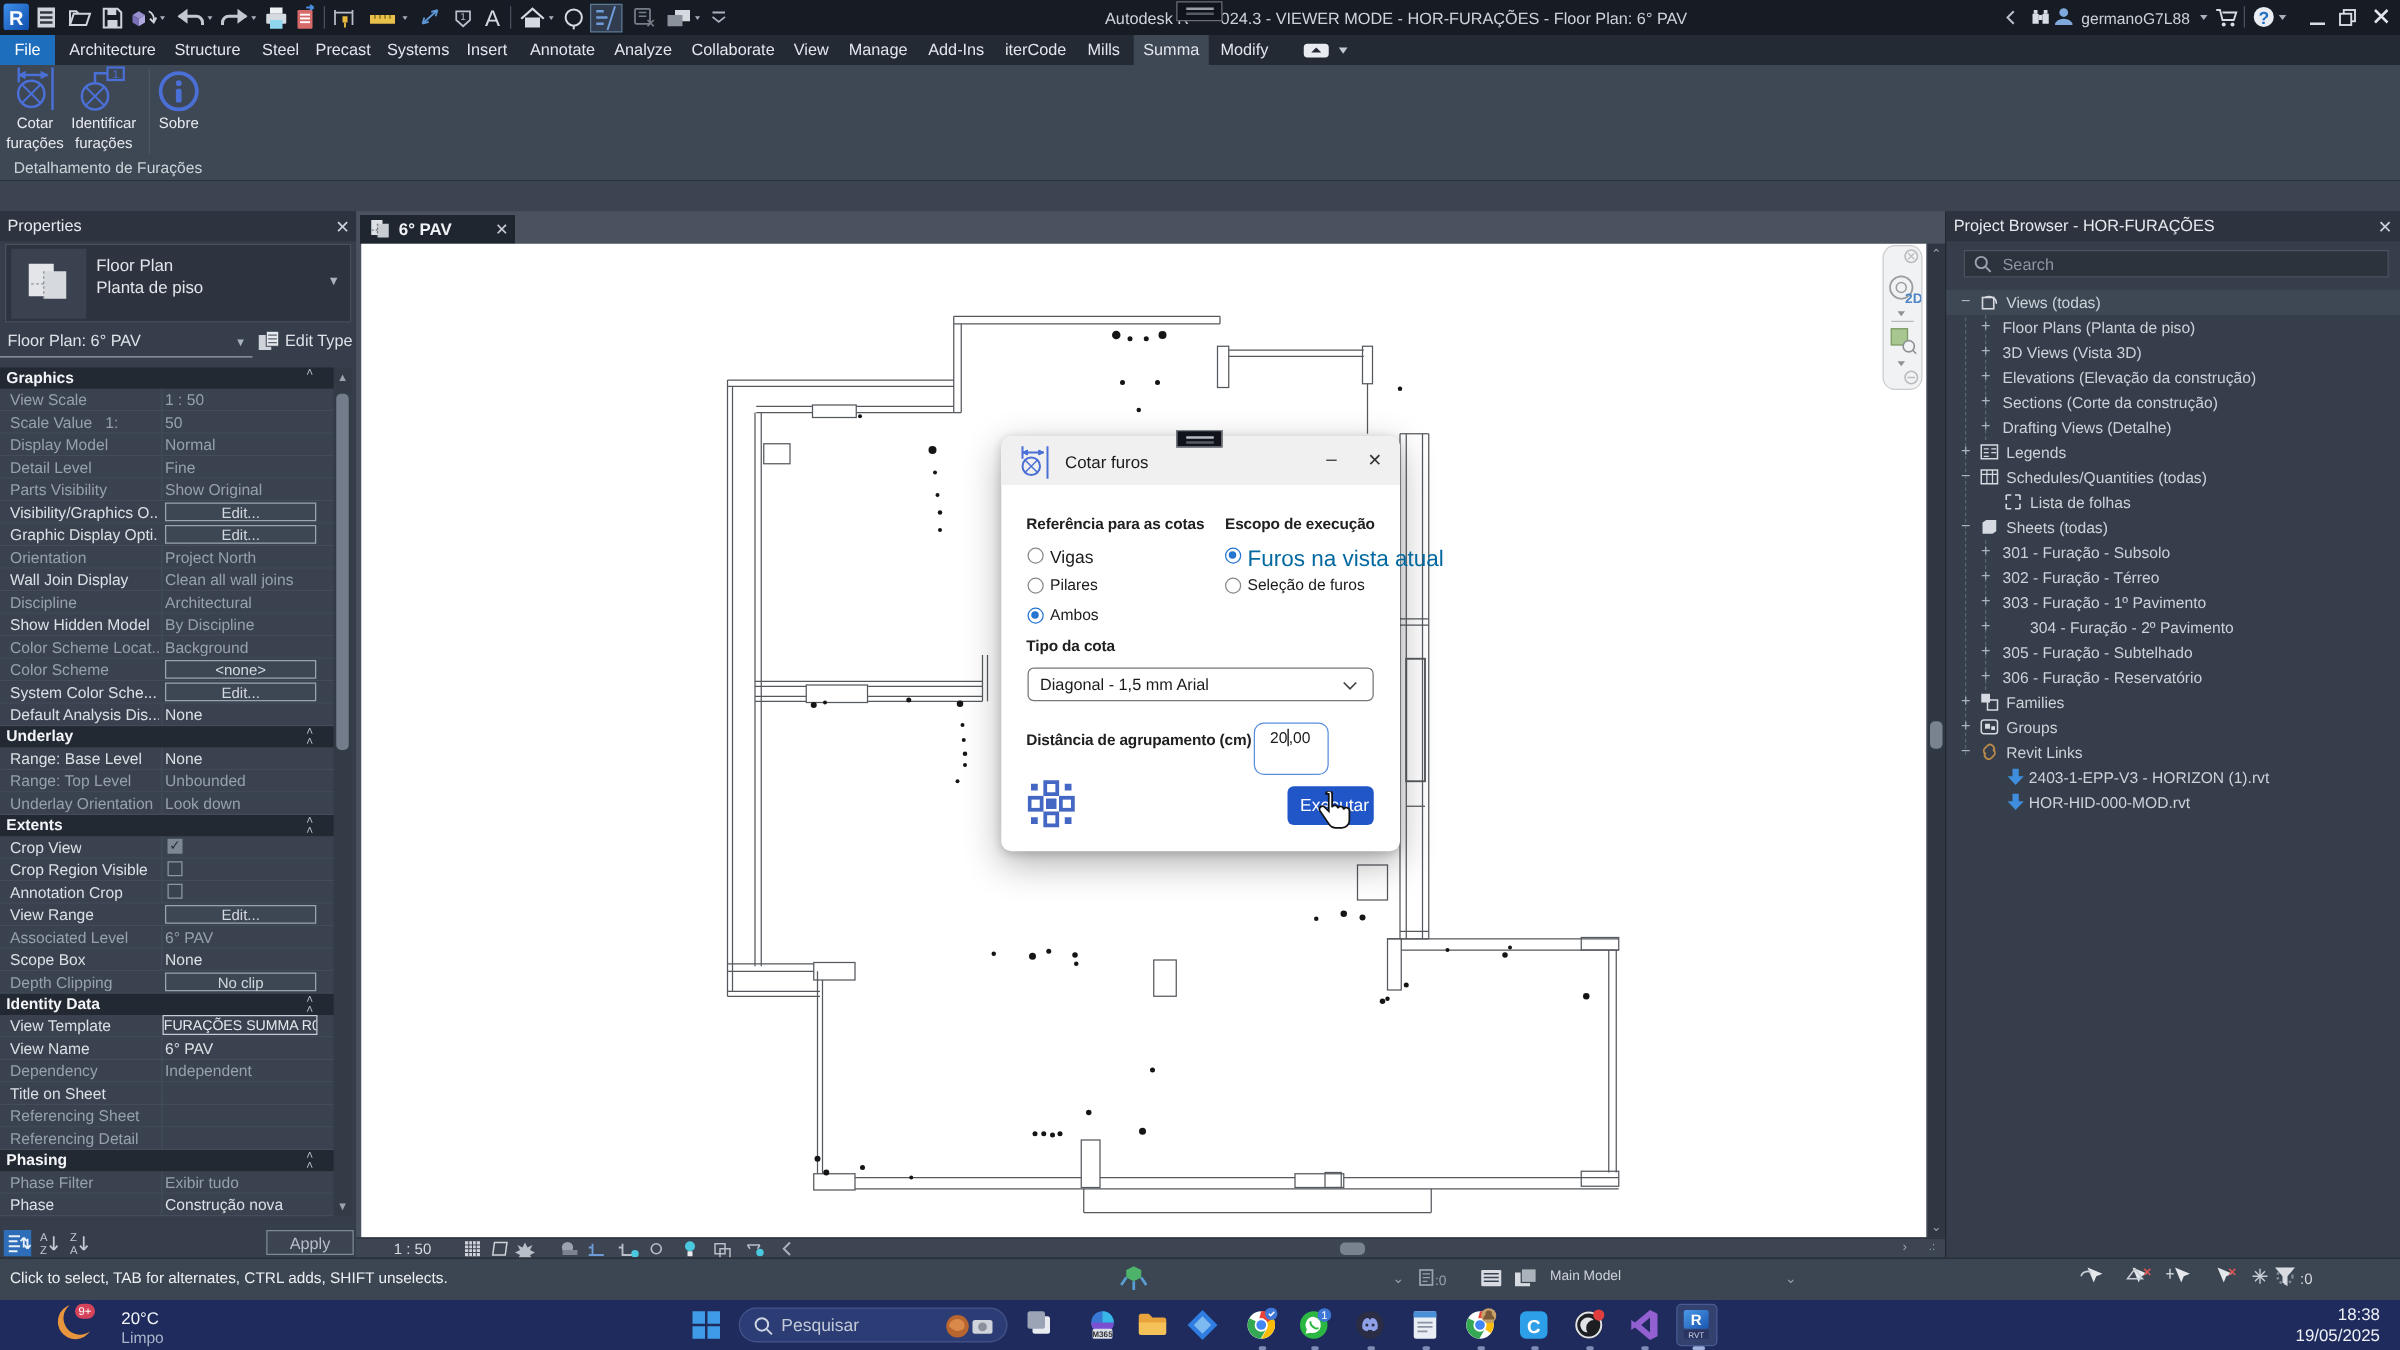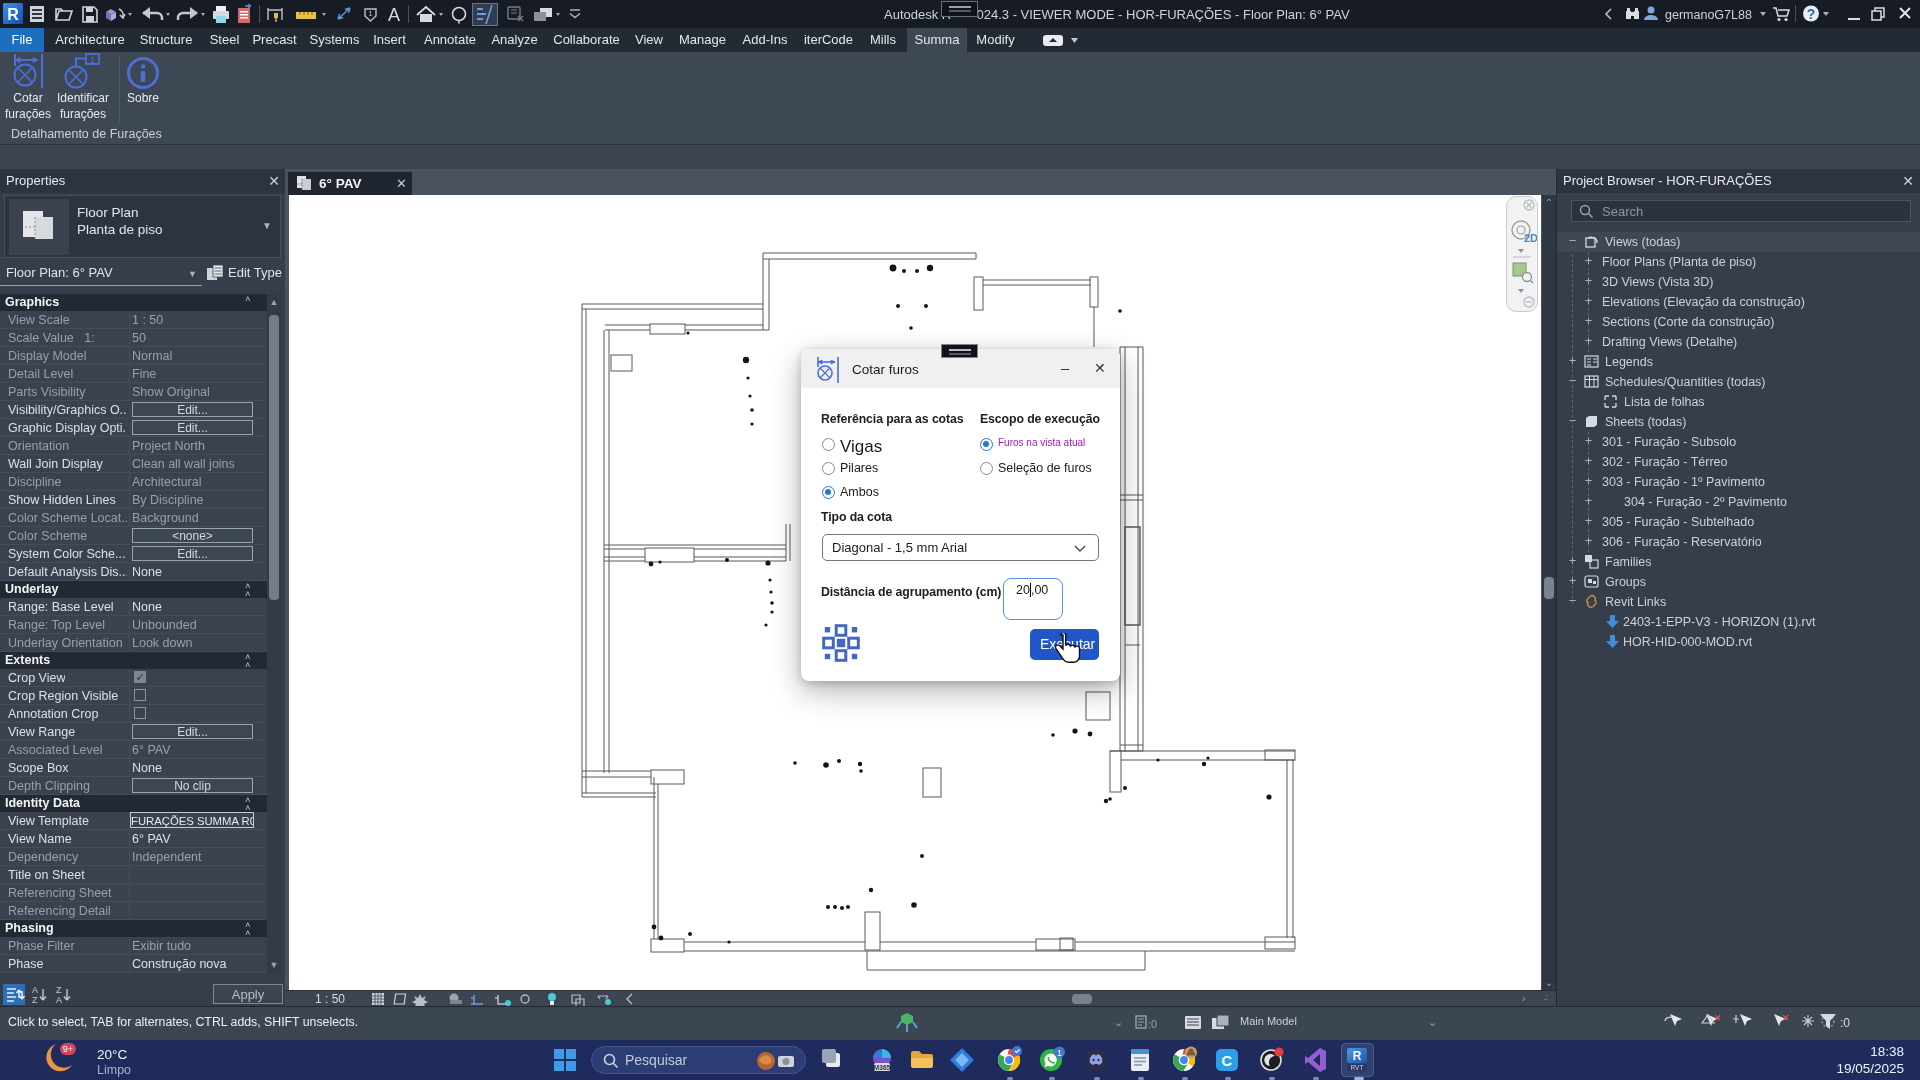--- a/index.html
+++ b/index.html
@@ -302,21 +302,21 @@
         <span class="lab">Wall Join Display</span>
         <span class="cdiv"></span>
         <span class="val muted">Clean all wall joins</span>
       </div>
     <div class="prow" style="top:304px;">
         <span class="lab muted">Discipline</span>
         <span class="cdiv"></span>
         <span class="val muted">Architectural</span>
       </div>
     <div class="prow" style="top:322px;">
-        <span class="lab">Show Hidden Lines</span>
+        <span class="lab">Show Hidden Model</span>
         <span class="cdiv"></span>
         <span class="val muted">By Discipline</span>
       </div>
     <div class="prow" style="top:340px;">
         <span class="lab muted">Color Scheme Locat...</span>
         <span class="cdiv"></span>
         <span class="val muted">Background</span>
       </div>
     <div class="prow" style="top:358px;">
         <span class="lab muted">Color Scheme</span>
@@ -630,27 +630,27 @@
           <path d="M4 12 l10 10 M14 12 l-10 10" stroke-width="1.2"></path>
         </g>
       </svg>
       <span style="position:absolute;left:51px;top:13px;font-size:13.5px;color:#1b1b1b;">Cotar furos</span>
       <span style="position:absolute;left:260px;top:10px;color:#333;font-size:15px;">–</span>
       <span style="position:absolute;left:293px;top:11px;color:#333;font-size:14px;">✕</span>
 
       <div style="position:absolute;left:20px;top:63px;font-size:12.3px;font-weight:bold;color:#202020;white-space:nowrap;letter-spacing:-0.1px;">Referência para as cotas</div>
       <div style="position:absolute;left:179px;top:63px;font-size:12.3px;font-weight:bold;color:#202020;white-space:nowrap;letter-spacing:-0.1px;">Escopo de execução</div>
       <div class="radio" style="left:21px;top:89px;"></div>
-        <div style="position:absolute;left:39px;top:88px;font-size:17px;color:#1b1b1b;white-space:nowrap;">Vigas</div>
+        <div style="position:absolute;left:39px;top:88px;font-size:14px;color:#1b1b1b;white-space:nowrap;">Vigas</div>
       <div class="radio" style="left:21px;top:113px;"></div>
         <div style="position:absolute;left:39px;top:112px;font-size:12.5px;color:#1b1b1b;white-space:nowrap;">Pilares</div>
       <div class="radio sel" style="left:21px;top:136.5px;"></div>
         <div style="position:absolute;left:39px;top:136px;font-size:12.5px;color:#1b1b1b;white-space:nowrap;">Ambos</div>
       <div class="radio sel" style="left:179px;top:89px;"></div>
-        <div style="position:absolute;left:197px;top:88px;font-size:10px;color:#a21caf;white-space:nowrap;">Furos na vista atual</div>
+        <div style="position:absolute;left:197px;top:88px;font-size:18px;color:#0369a1;white-space:nowrap;">Furos na vista atual</div>
       <div class="radio" style="left:179px;top:113px;"></div>
         <div style="position:absolute;left:197px;top:112px;font-size:12.5px;color:#1b1b1b;white-space:nowrap;">Seleção de furos</div>
       <div style="position:absolute;left:20px;top:161px;font-size:12.3px;font-weight:bold;color:#202020;white-space:nowrap;letter-spacing:-0.1px;">Tipo da cota</div>
       <div style="position:absolute;left:21px;top:185px;width:277px;height:27px;border:1px solid #767676;border-radius:5px;">
         <span style="position:absolute;left:9px;top:5px;font-size:13px;color:#1b1b1b;white-space:nowrap;">Diagonal - 1,5 mm Arial</span>
         <svg width="12" height="8" style="position:absolute;right:12px;top:10px">
             <path d="M1 1 l5 5 5 -5" stroke="#444" stroke-width="1.4" fill="none"></path>
           </svg>
       </div>
       <div style="position:absolute;left:20px;top:236px;font-size:12.3px;font-weight:bold;color:#202020;white-space:nowrap;letter-spacing:-0.1px;">Distância de agrupamento (cm)</div>

